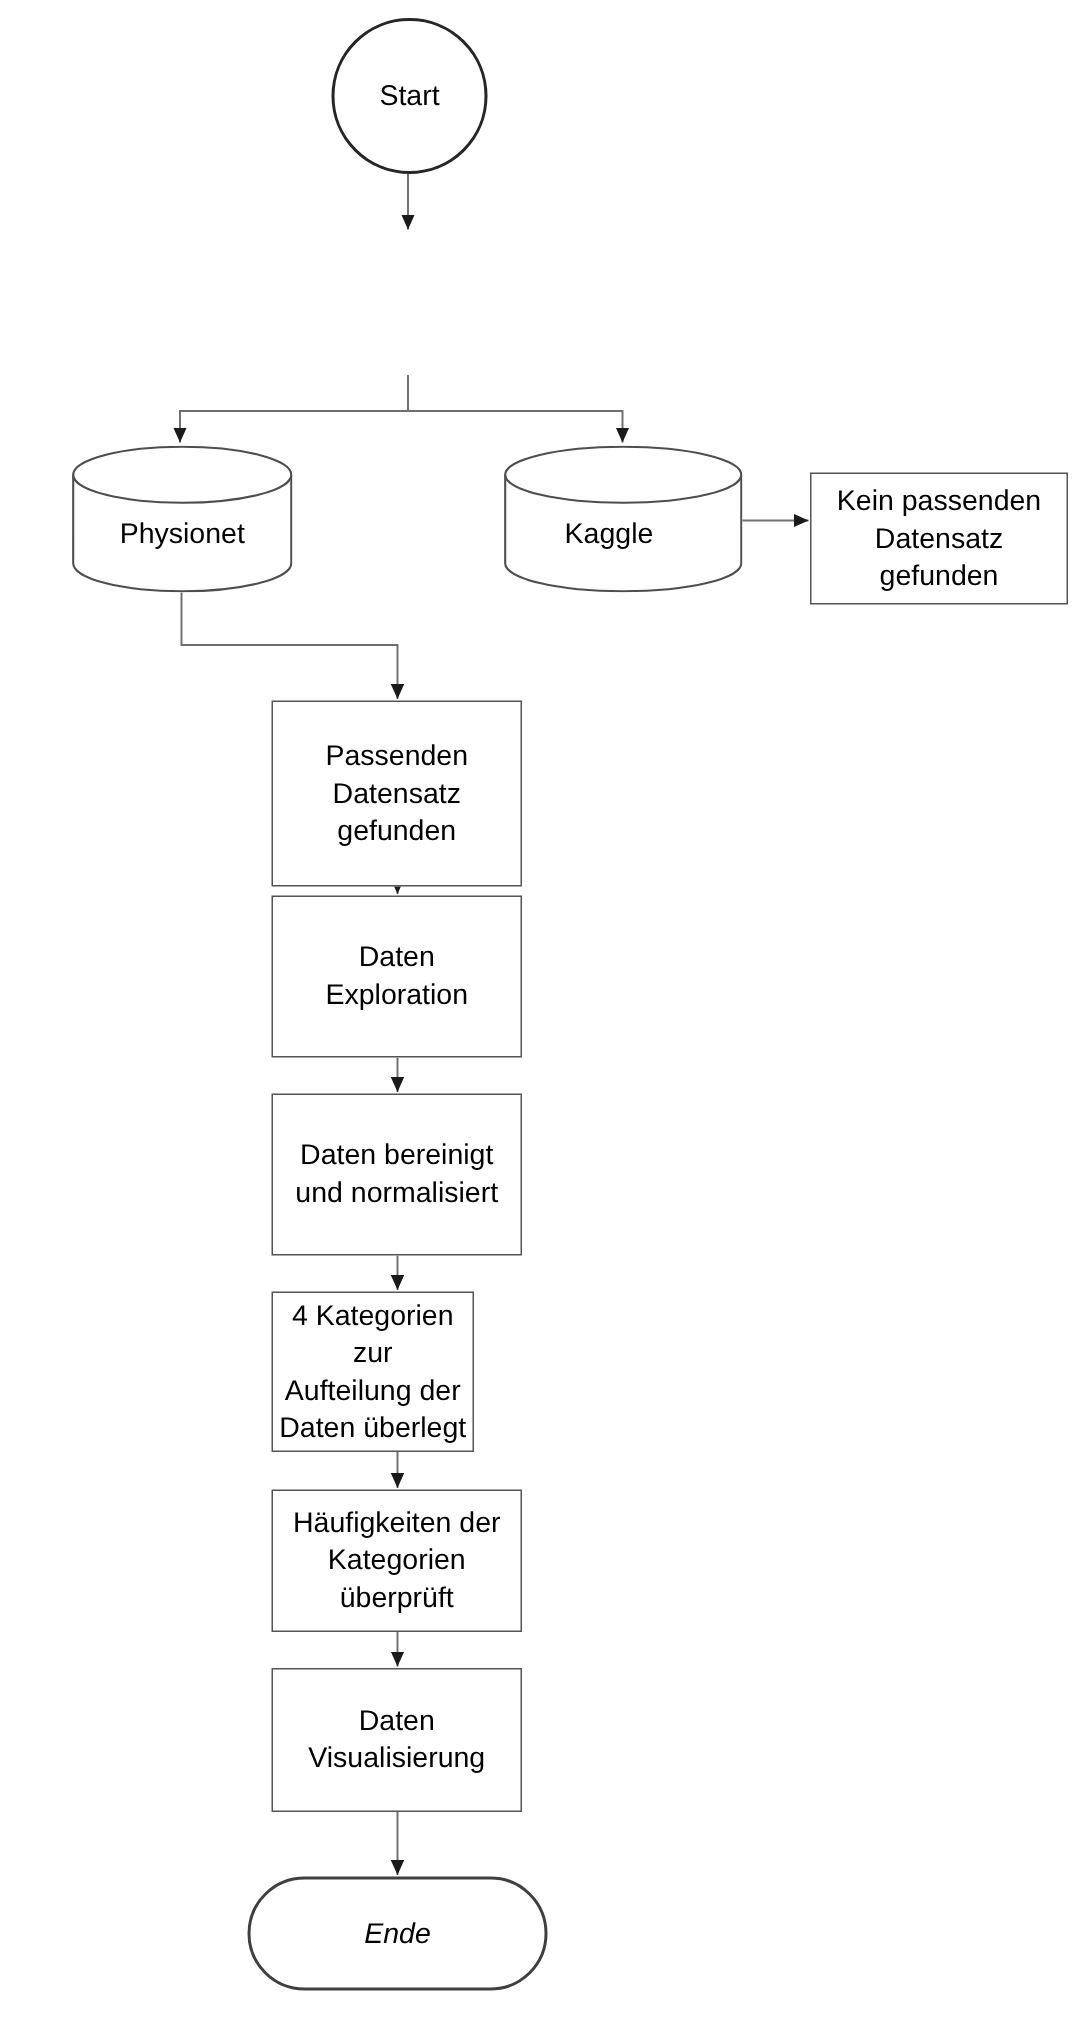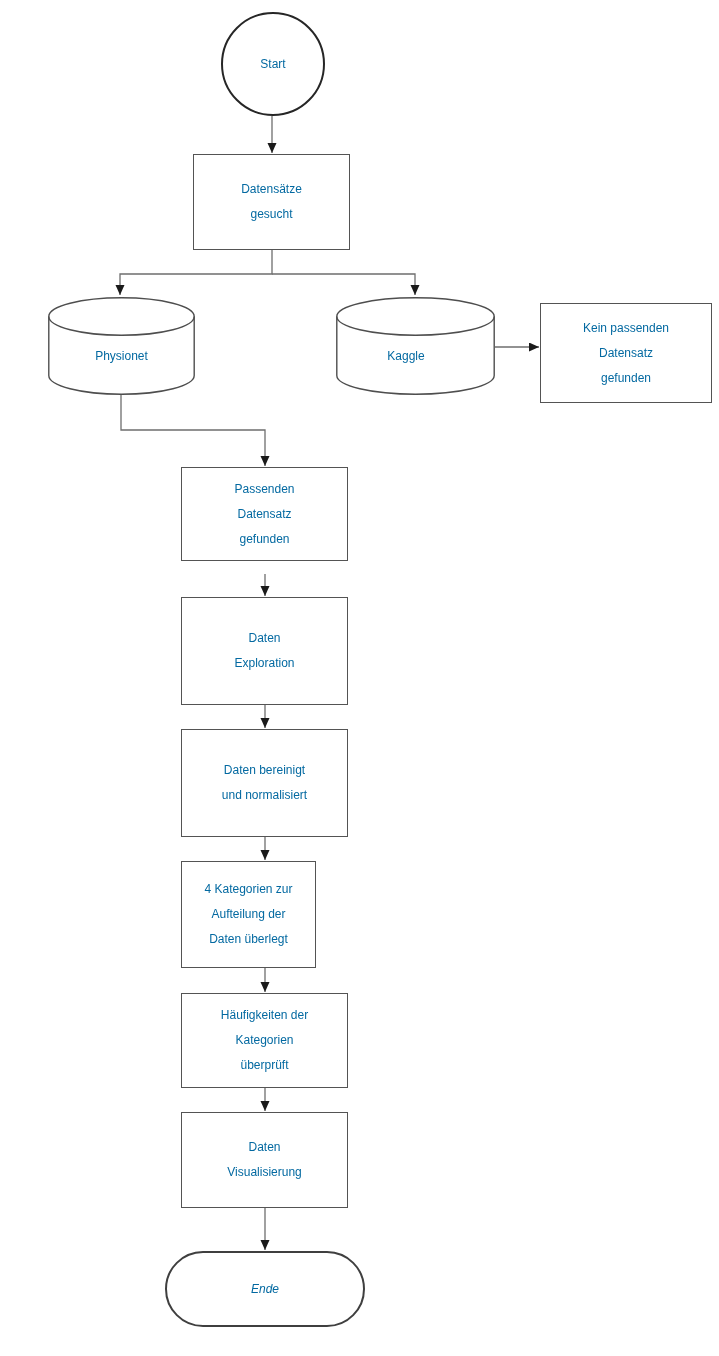--- a/index.html
+++ b/index.html
@@ -22,22 +22,22 @@
     width: 719px;
     height: 1356px;
   }
   .node {
     position: absolute;
     box-sizing: border-box;
     display: flex;
     align-items: center;
     justify-content: center;
     text-align: center;
-    color: #0369a1;
-    font-size: 12px;
+    color: #000000;
+    font-size: 19px;
     line-height: 25px;
     background: #ffffff;
   }
   .node-label {
     white-space: pre-line;
     display: block;
   }
   .process {
     border: 1.5px solid #545454;
   }
@@ -86,48 +86,44 @@
       <path d="M265 968 V992" marker-end="url(#arrow)"></path>
       <path d="M265 1088 V1111" marker-end="url(#arrow)"></path>
       <path d="M265 1208 V1250" marker-end="url(#arrow)"></path>
     </g>
   </svg>
 
   <div class="node start-circle" style="left:221px; top:12px; width:104px; height:104px;">
     <span class="node-label">Start</span>
   </div>
 
-  <div class="node process" style="left:193px; top:154px; width:157px; height:96px;">
-    <span class="node-label">Datensätze
-gesucht</span>
-  </div>
 
   <div class="node database" style="left:48px; top:297px; width:147px; height:98px;">
     <svg class="cyl-svg" width="147" height="98" viewBox="0 0 147 98" xmlns="http://www.w3.org/2000/svg">
       <path d="M0.8 19.5 A72.7 18.7 0 0 1 146.2 19.5 L146.2 78.5 A72.7 18.7 0 0 1 0.8 78.5 Z" fill="#ffffff" stroke="#4e4e4e" stroke-width="1.4"></path>
       <path d="M0.8 19.5 A72.7 18.7 0 0 0 146.2 19.5" fill="none" stroke="#4e4e4e" stroke-width="1.4"></path>
     </svg>
     <span class="node-label">Physionet</span>
   </div>
 
   <div class="node database" style="left:336px; top:297px; width:140px; height:98px;">
     <svg class="cyl-svg" width="159" height="98" viewBox="0 0 159 98" xmlns="http://www.w3.org/2000/svg">
       <path d="M0.8 19.5 A78.7 18.7 0 0 1 158.2 19.5 L158.2 78.5 A78.7 18.7 0 0 1 0.8 78.5 Z" fill="#ffffff" stroke="#4e4e4e" stroke-width="1.4"></path>
       <path d="M0.8 19.5 A78.7 18.7 0 0 0 158.2 19.5" fill="none" stroke="#4e4e4e" stroke-width="1.4"></path>
     </svg>
     <span class="node-label">Kaggle</span>
   </div>
 
-  <div class="node process" style="left:540px; top:303px; width:172px; height:100px;text-align:center;">
+  <div class="node process" style="left:540px; top:315px; width:172px; height:88px;text-align:center;">
     <span class="node-label">Kein passenden
 Datensatz
 gefunden</span>
   </div>
 
-  <div class="node process" style="left:181px; top:467px; width:167px; height:94px;">
+  <div class="node process" style="left:181px; top:467px; width:167px; height:124px;">
     <span class="node-label">Passenden
 Datensatz
 gefunden</span>
   </div>
 
   <div class="node process" style="left:181px; top:597px; width:167px; height:108px;">
     <span class="node-label">Daten
 Exploration</span>
   </div>
 

